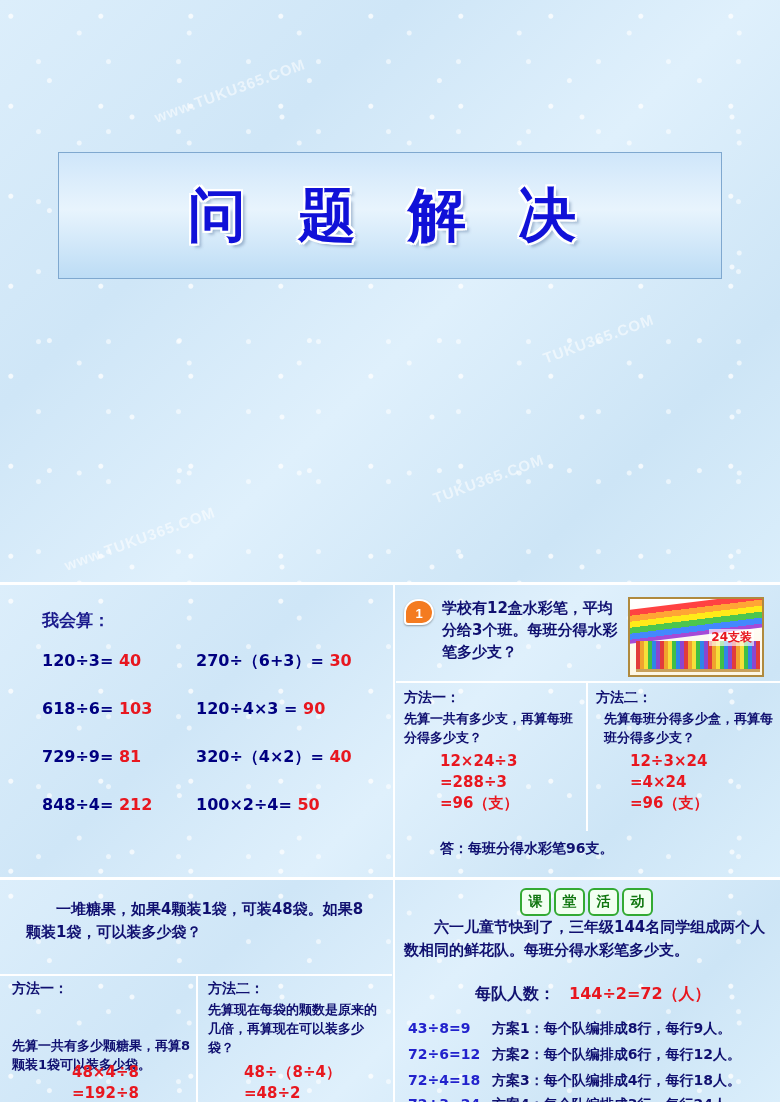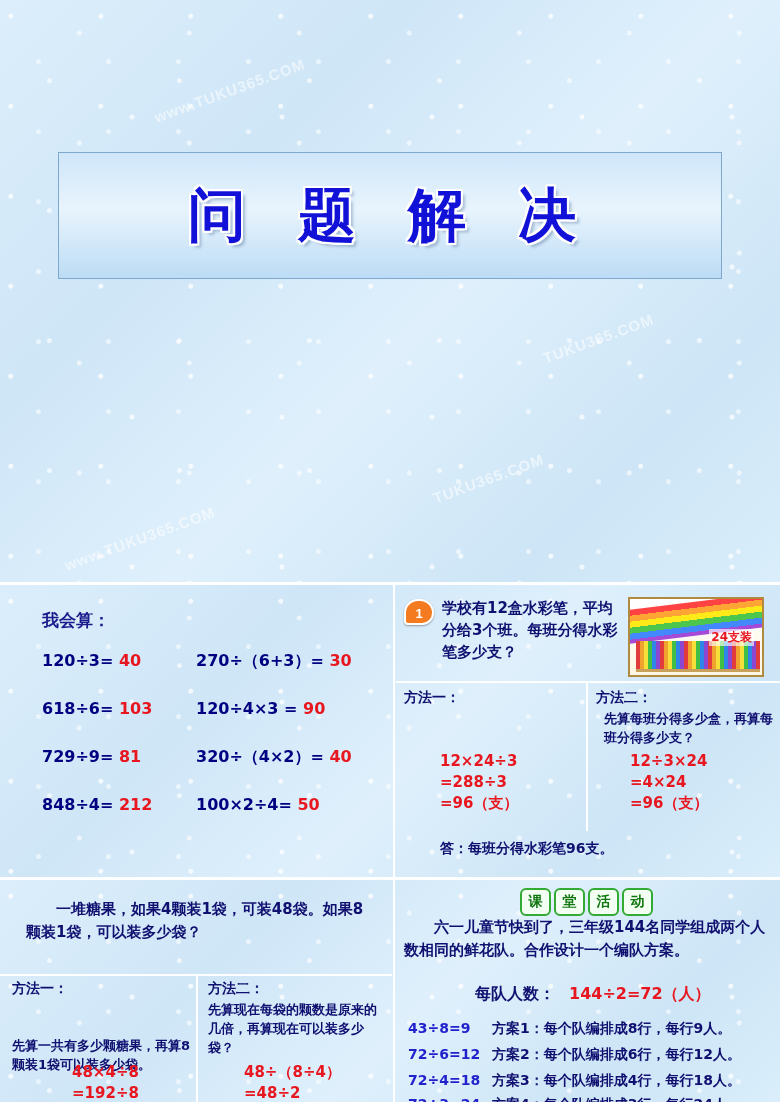--- a/index.html
+++ b/index.html
@@ -316,20 +316,21 @@
   <div class="pen-box">
     <div class="rainbow"></div>
     <div class="pens"></div>
     <div class="label24 cn">24支装</div>
   </div>
 
   <div class="hline" style="left:396px; top:96px; width:384px;"></div>
   <div class="vline" style="left:586px; top:96px; height:150px;"></div>
 
   <div class="method-head cn" style="left:404px; top:104px;">方法一：</div>
+  <div class="method-desc cn" style="left:404px; top:124px; width:176px;">先算一共有多少支，再算每班分得多少支？</div>
   <div class="method-calc cn" style="left:440px; top:166px;">12×24÷3<br>=288÷3<br>=96（支）</div>
 
   <div class="method-head cn" style="left:596px; top:104px;">方法二：</div>
   <div class="method-desc cn" style="left:604px; top:124px; width:178px;">先算每班分得多少盒，再算每班分得多少支？</div>
   <div class="method-calc cn" style="left:630px; top:166px;">12÷3×24<br>=4×24<br>=96（支）</div>
 
   <div class="answer-line cn">答：每班分得水彩笔96支。</div>
 </div>
 <div class="slide-sep" style="top:877px;"></div>
 
@@ -349,21 +350,21 @@
   <div class="method-desc cn" style="left:208px; top:120px; width:180px;">先算现在每袋的颗数是原来的几倍，再算现在可以装多少袋？</div>
   <div class="method-calc cn" style="left:244px; top:182px;">48÷（8÷4）<br>=48÷2</div>
 
   <div class="activity-pill">
     <span class="cn">课</span>
     <span class="cn">堂</span>
     <span class="cn">活</span>
     <span class="cn">动</span>
   </div>
 
-  <div class="s3r-prob cn">六一儿童节快到了，三年级144名同学组成两个人数相同的鲜花队。合作设计一个编队方案。</div>
+  <div class="s3r-prob cn">六一儿童节快到了，三年级144名同学组成两个人数相同的鲜花队。每班分得水彩笔多少支。</div>
 
   <div class="per-team cn">
     <span>每队人数：</span><span class="red">144÷2=72（人）</span>
   </div>
 
   <div class="plan-eq cn" style="top:140px;">43÷8=9</div>
   <div class="plan-txt cn" style="top:140px;">方案1：每个队编排成8行，每行9人。</div>
 
   <div class="plan-eq cn" style="top:166px;">72÷6=12</div>
   <div class="plan-txt cn" style="top:166px;">方案2：每个队编排成6行，每行12人。</div>

